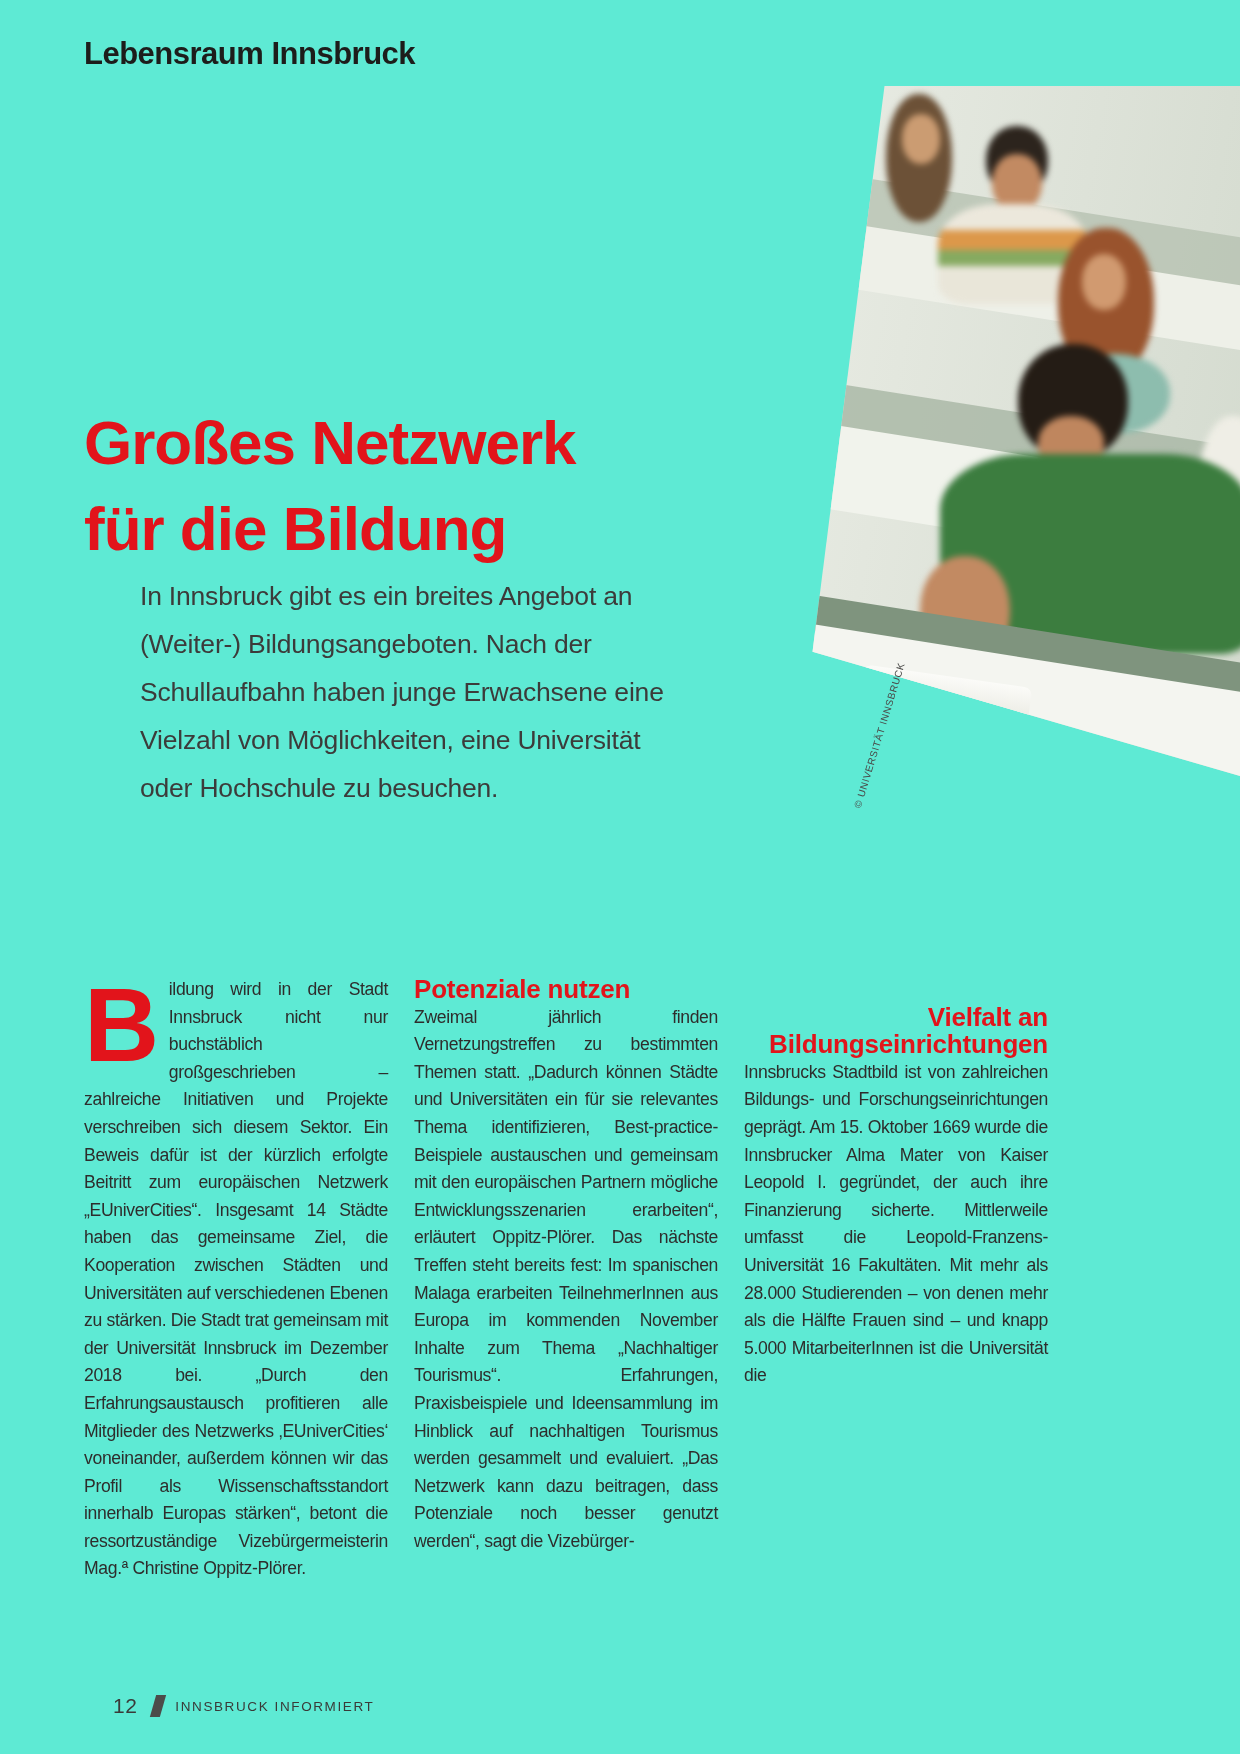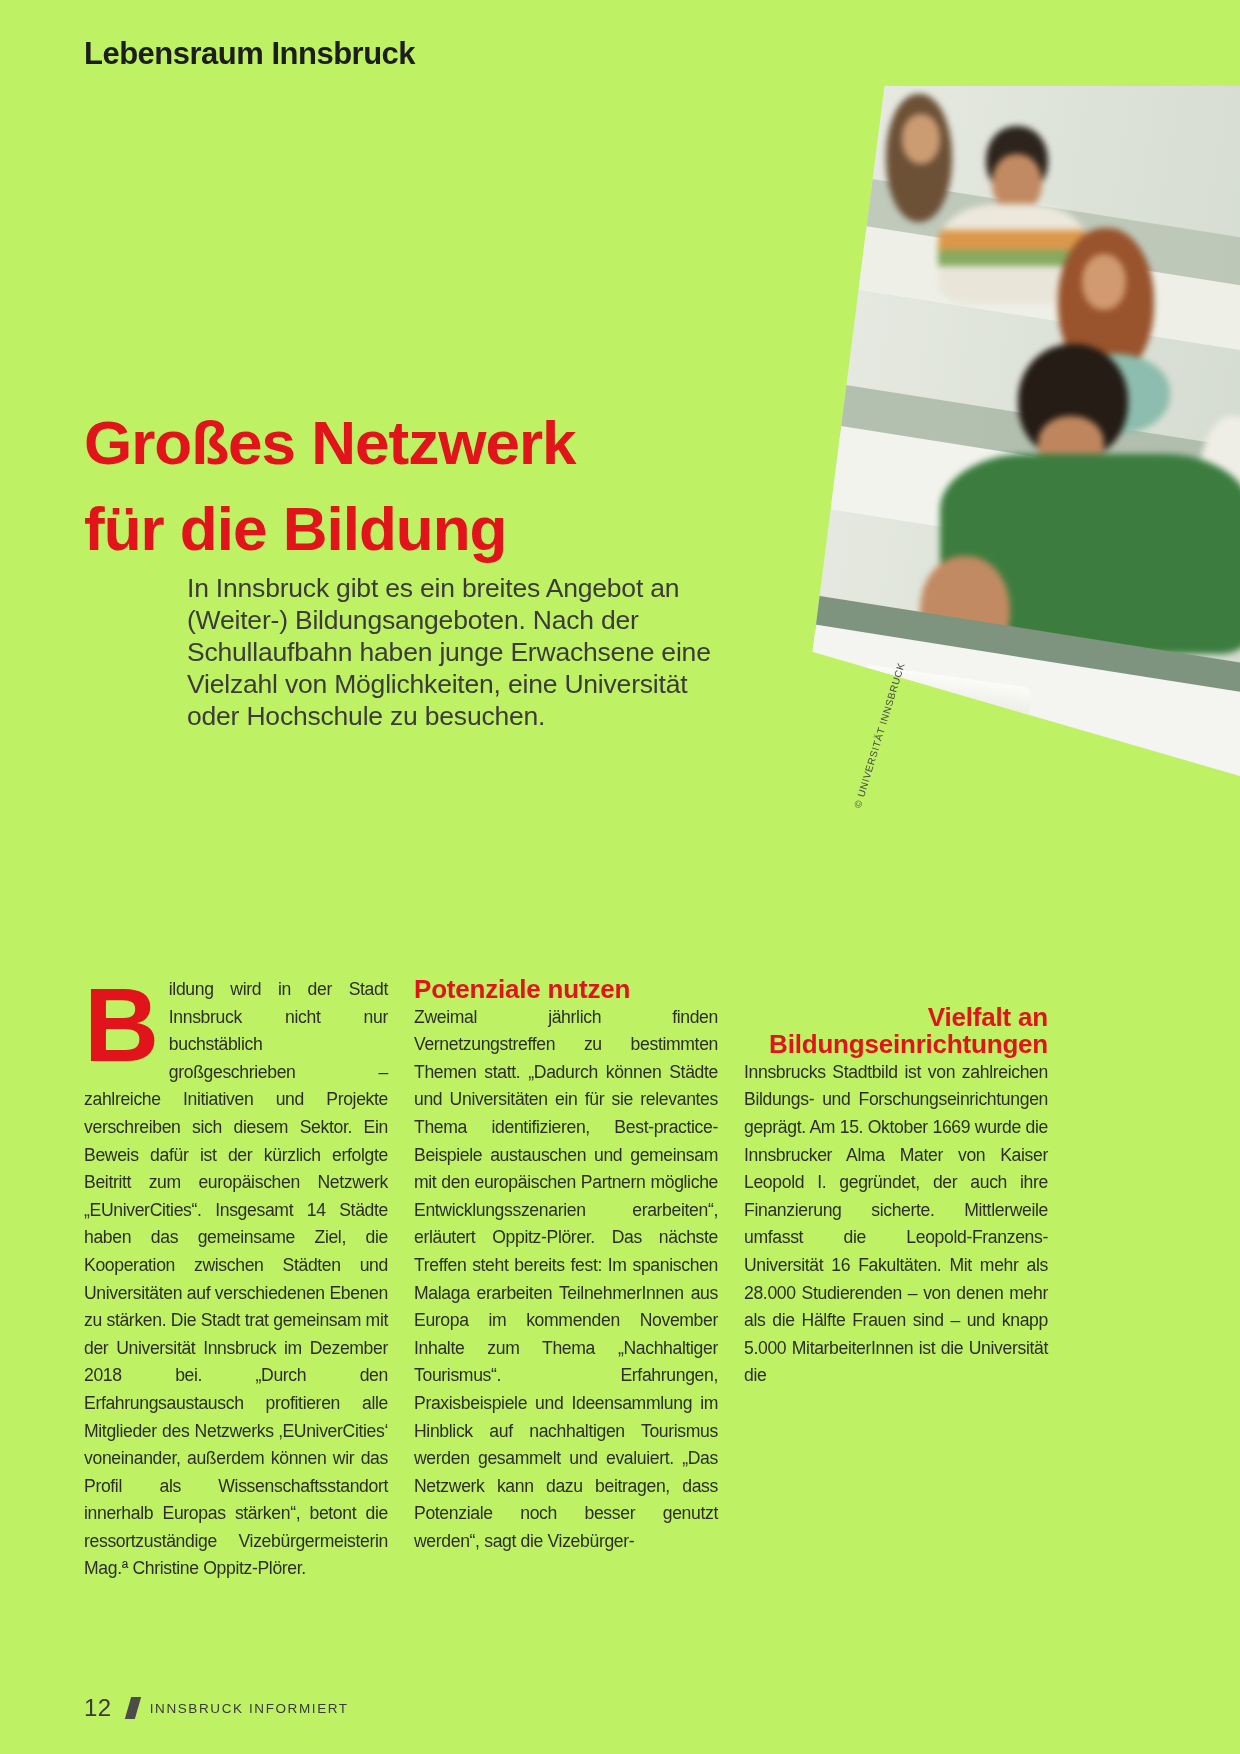--- a/index.html
+++ b/index.html
@@ -1,37 +1,37 @@
 <!DOCTYPE html>
 <html lang="de" style="--accent: #e2141b; --ink: #2e2d2c;"><head>
 <meta charset="utf-8">
 <style>
   :root { --accent:#e2141b; --ink:#2e2d2c; }
   * { margin:0; padding:0; box-sizing:border-box; }
   body { background:#888; font-family:"Liberation Sans", sans-serif; }
   #page {
     position:relative; width:1240px; height:1754px; margin:0 auto;
-    background:#bef264; overflow:hidden;
+    background:#5eead4; overflow:hidden;
   }
 
   
   .kicker {
     position:absolute; left:84px; top:36px;
     font-size:31px; font-weight:700; color:#1d1d1b; letter-spacing:-0.5px;
   }
 
   
   .title {
     position:absolute; left:84px; top:400px; width:660px;
     color:var(--accent); font-weight:700; font-size:62px;
     line-height:86px; letter-spacing:-1px;
   }
   .intro {
     position:absolute; left:140px; top:572px; width:540px;
-    font-size:26.5px; line-height:32px; color:#3c3b3a; letter-spacing:-0.2px;margin-left:47px;
+    font-size:26.5px; line-height:48px; color:#3c3b3a; letter-spacing:-0.2px;
   }
 
   
   .photo {
     position:absolute; left:790px; top:86px; width:450px; height:690px;
     clip-path:polygon(21% 0%, 100% 0%, 100% 100%, 5% 82%);
     background:linear-gradient(100deg,#e9ece4 0%,#dde2d8 55%,#d3dace 100%);
     overflow:hidden;
   }
   .photo .layer { position:absolute; inset:0; }
@@ -86,21 +86,21 @@
     color:var(--accent); font-weight:700; font-size:26px;
     line-height:27.6px; letter-spacing:-0.2px;
   }
   .para-gap { margin-top:27.6px;text-align:right; }
 
   
   .footer {
     position:absolute; left:84px; top:1694px; width:1072px;
     display:flex; align-items:center;
   }
-  .page-num { font-size:24px; color:#3a3a38; letter-spacing:0.5px; }
+  .page-num { font-size:21px; color:#3a3a38; letter-spacing:0.5px;margin-left:29px; }
   .footer-bar {
     display:inline-block; width:10px; height:22px; margin:0 12px 0 16px;
     background:#4c4c4a; transform:skewX(-16deg);
   }
   .magazine { font-size:13.5px; font-weight:400; letter-spacing:1.6px; color:#3a3a38; }
 </style>
 </head>
 <body>
 
 <div id="page">

